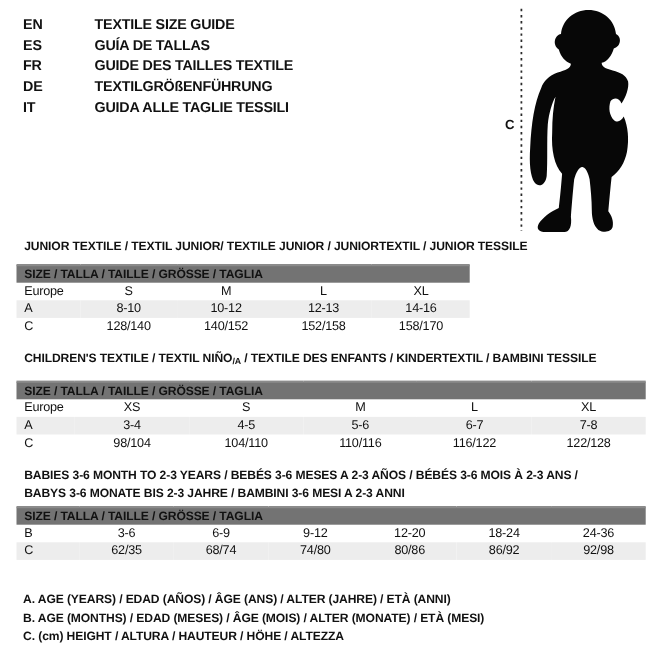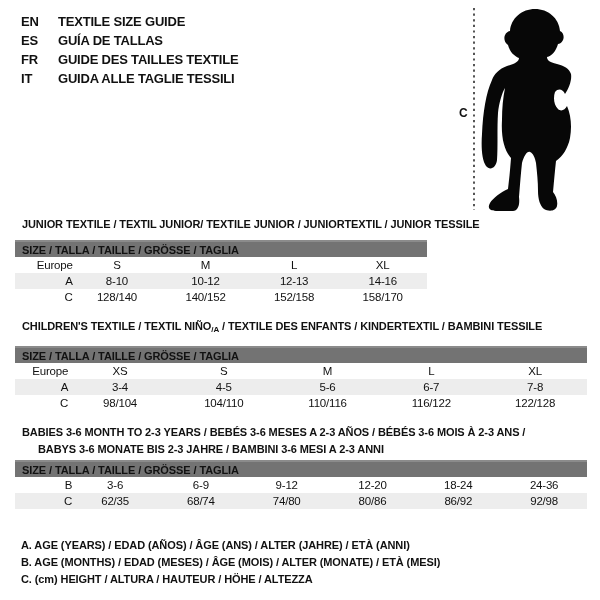--- a/index.html
+++ b/index.html
@@ -5,57 +5,57 @@
   html,body{margin:0;padding:0;}
   body{
     width:600px;height:600px;background:#ffffff;
     font-family:"Liberation Sans",sans-serif;color:#111;
     -webkit-font-smoothing:antialiased;
   }
   .page{position:relative;width:600px;height:600px;overflow:hidden;background:#fff;}
 
   
   .lang-block{position:absolute;left:21px;top:12px;}
-  .lang-row{display:flex;font-size:13px;font-weight:bold;line-height:19px;letter-spacing:-0.2px;}
+  .lang-row{display:flex;font-size:13px;font-weight:bold;line-height:19px;letter-spacing:-0.2px;gap:28px;}
   .lang-code{width:37px;flex:0 0 37px;}
   .lang-title{white-space:nowrap;}
 
   
   .figure-area{position:absolute;left:450px;top:0;width:150px;height:220px;}
   .figure-area svg{position:absolute;left:0;top:0;}
   .c-label{position:absolute;left:9px;top:106px;font-size:12px;font-weight:bold;}
 
   
   .tsec{position:absolute;left:15px;}
   .t1{top:218px;width:412px;height:95px;}
   .t2{top:320px;width:572px;height:95px;}
   .t3{top:426px;width:572px;height:90px;}
   .tbl-title{
     position:absolute;left:7px;top:0;font-size:11px;font-weight:bold;
     letter-spacing:-0.1px;white-space:nowrap;line-height:13px;
   }
-  .tbl-title.line2{top:17px;margin-left:16px;}
+  .tbl-title.line2{top:17px;}
   .tbl-title .subpart{font-size:8px;vertical-align:-2px;}
   .t1 table{top:22px;}
   .t2 table{top:26px;}
   .t3 table{top:34px;}
   table{
     position:absolute;left:0;width:100%;
     border-collapse:collapse;table-layout:fixed;
   }
   th.size-head{
     background:#737373;border-top:2px solid #8b8b8b;
     font-size:11px;font-weight:bold;text-align:left;
     height:13px;padding:1px 0 1px 7px;letter-spacing:-0.1px;white-space:nowrap;
   }
   td{
     font-size:11.5px;font-weight:normal;height:16px;padding:0;
     text-align:center;letter-spacing:-0.2px;white-space:nowrap;vertical-align:middle;
   }
-  td.row-label{text-align:right;padding-left:7px;}
+  td.row-label{text-align:left;padding-left:7px;}
   tr.shaded td{background:#ededed;}
 
   
   .legend{position:absolute;left:21px;top:537px;font-size:11px;font-weight:bold;line-height:17px;letter-spacing:-0.1px;}
   .legend div{white-space:nowrap;}
 </style>
 </head>
 <body>
 
 <div class="page">
@@ -65,20 +65,24 @@
       <span class="lang-code">EN</span>
       <span class="lang-title">TEXTILE SIZE GUIDE</span>
     </div>
     <div class="lang-row">
       <span class="lang-code">ES</span>
       <span class="lang-title">GUÍA DE TALLAS</span>
     </div>
     <div class="lang-row">
       <span class="lang-code">FR</span>
       <span class="lang-title">GUIDE DES TAILLES TEXTILE</span>
+    </div>
+    <div class="lang-row">
+      <span class="lang-code">DE</span>
+      <span class="lang-title">TEXTILGRÖßENFÜHRUNG</span>
     </div>
     <div class="lang-row">
       <span class="lang-code">IT</span>
       <span class="lang-title">GUIDA ALLE TAGLIE TESSILI</span>
     </div>
   </div>
 
   <div class="figure-area">
     <span class="c-label">C</span>
     <svg width="150" height="220" viewBox="0 0 150 220">

